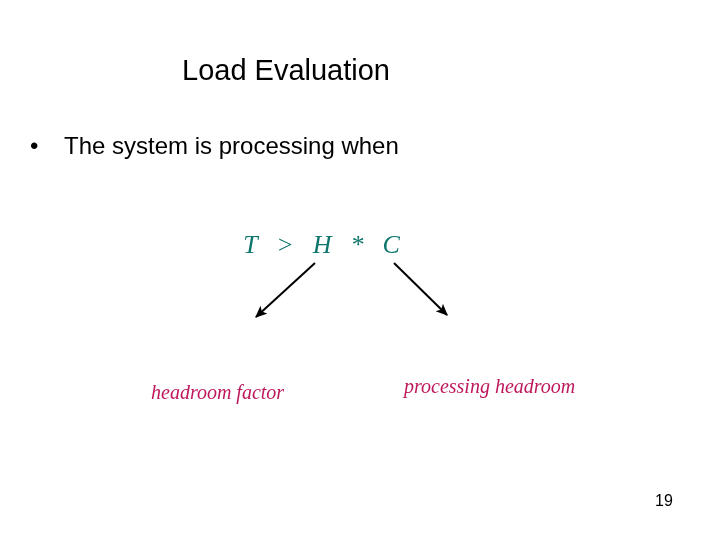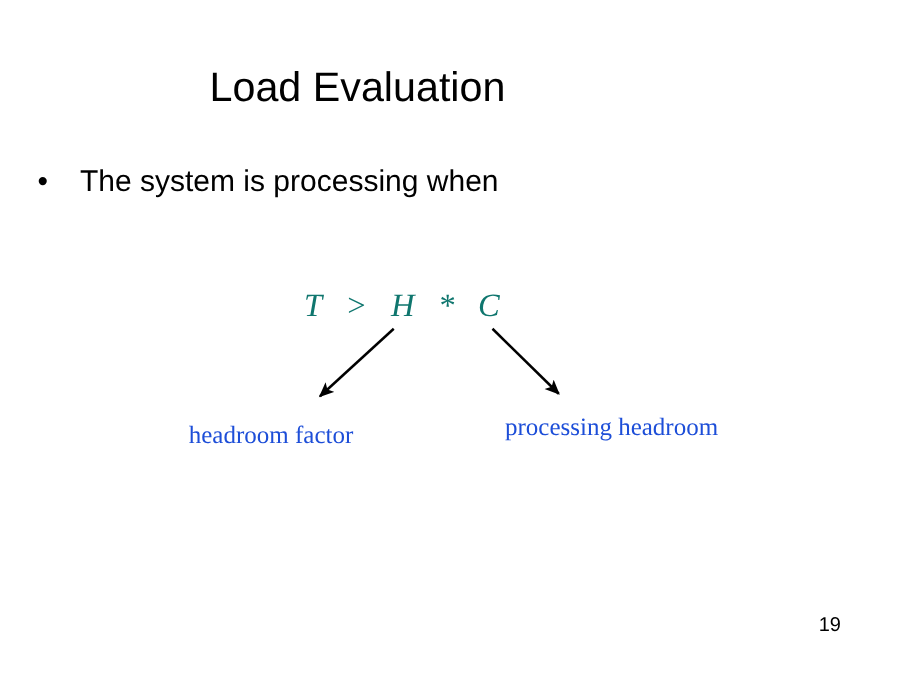--- a/index.html
+++ b/index.html
@@ -18,21 +18,21 @@
   }
 
   
   #slide-title {
     position: absolute;
     left: 0;
     top: 50px;
     width: 572px;
     text-align: center;
     font-family: "Liberation Sans", sans-serif;
-    font-size: 33px;
+    font-size: 29px;
     font-weight: 400;
     line-height: 40px;
     color: #000000;
     white-space: nowrap;
   }
 
   
   #bullet-row {
     position: absolute;
     left: 30px;
@@ -79,24 +79,26 @@
     top: 0;
     width: 720px;
     height: 540px;
     pointer-events: none;
   }
 
   
   .annot {
     position: absolute;
     font-family: "Liberation Serif", "DejaVu Serif", serif;
+    font-style: italic;
     font-size: 20px;
     line-height: 24px;
-    color: #1d4ed8;
+    color: #be185d;
     white-space: nowrap;
+    margin-top: 44px;
   }
   #annot-left {
     left: 151px;
     top: 336px;
   }
   #annot-right {
     left: 404px;
     top: 330px;
   }
 

